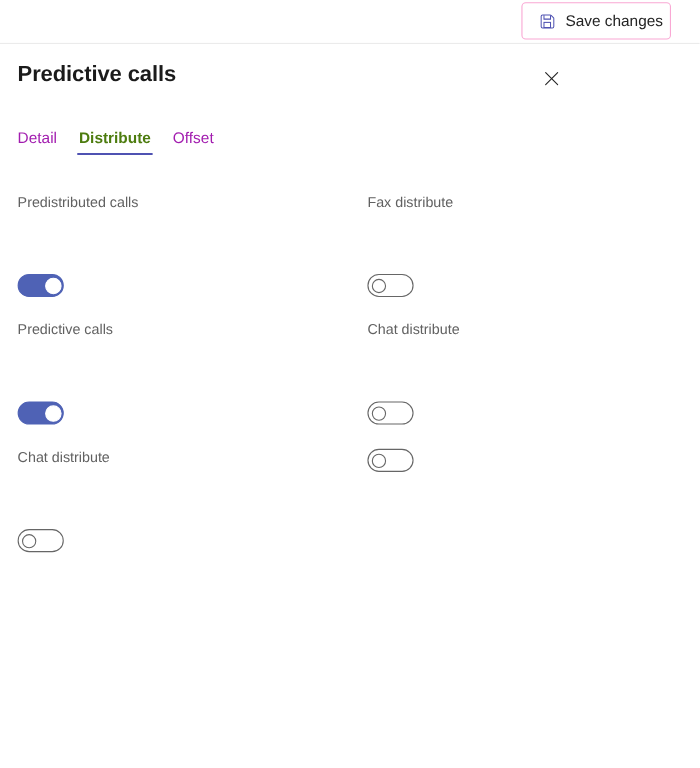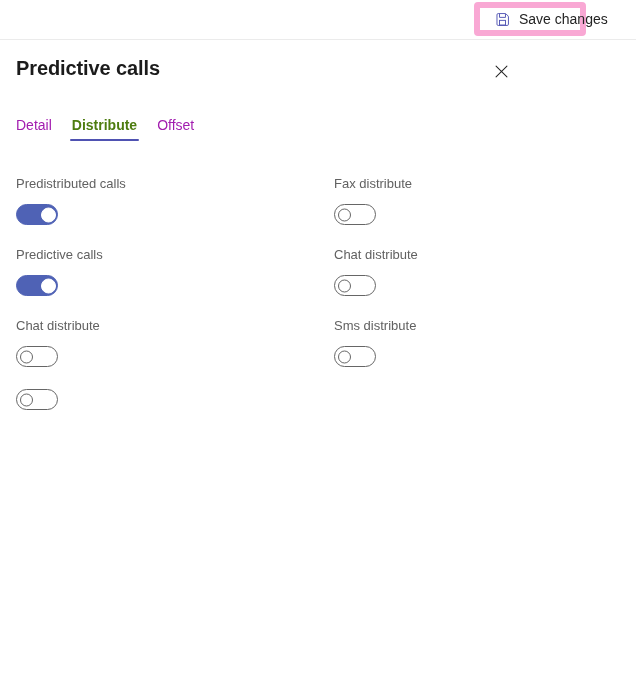--- a/index.html
+++ b/index.html
@@ -21,29 +21,29 @@
     position: relative;
     height: 40px;
     box-sizing: border-box;
     border-bottom: 1px solid #ebebeb;
     background: #ffffff;
   }
   .save-button {
     position: absolute;
     top: 2px;
     left: 474px;
-    width: 112px;
+    width: 136px;
     height: 34px;
     box-sizing: border-box;
     display: flex;
     align-items: center;
     gap: 8px;
     padding: 0 14px;
     background: #ffffff;
-    border: 6px solid #f9a8d4;
+    border: 1px solid #f9a8d4;
     border-radius: 4px;
     cursor: pointer;
     font-family: "Liberation Sans", sans-serif;
   }
   .save-icon {
     width: 17px;
     height: 17px;
     flex: 0 0 auto;
     display: block;
     color: #4f52b2;
@@ -141,20 +141,21 @@
     margin-top: 35px;
     display: grid;
     grid-template-columns: 318px 1fr;
     row-gap: 22px;
     column-gap: 0;
   }
   .field {
     display: flex;
     flex-direction: column;
     align-items: flex-start;
+    gap: 45px;
   }
   .field-label {
     font-size: 13px;
     color: #616161;
     line-height: 16px;
     margin-bottom: 12px;
     white-space: nowrap;
   }
   .toggle {
     position: relative;
@@ -266,26 +267,20 @@
     </div>
 
 
     <div class="field">
       <span class="field-label">Chat distribute</span>
       <button class="toggle" role="switch" aria-checked="false">
         <span class="knob"></span>
       </button>
     </div>
 
-    <div class="field">
-      <span class="field-label">Sms distribute</span>
-      <button class="toggle" role="switch" aria-checked="false">
-        <span class="knob"></span>
-      </button>
-    </div>
 
     <div class="field">
       <button class="toggle" role="switch" aria-checked="false">
         <span class="knob"></span>
       </button>
     </div>
 
   </div>
 </div>
 

